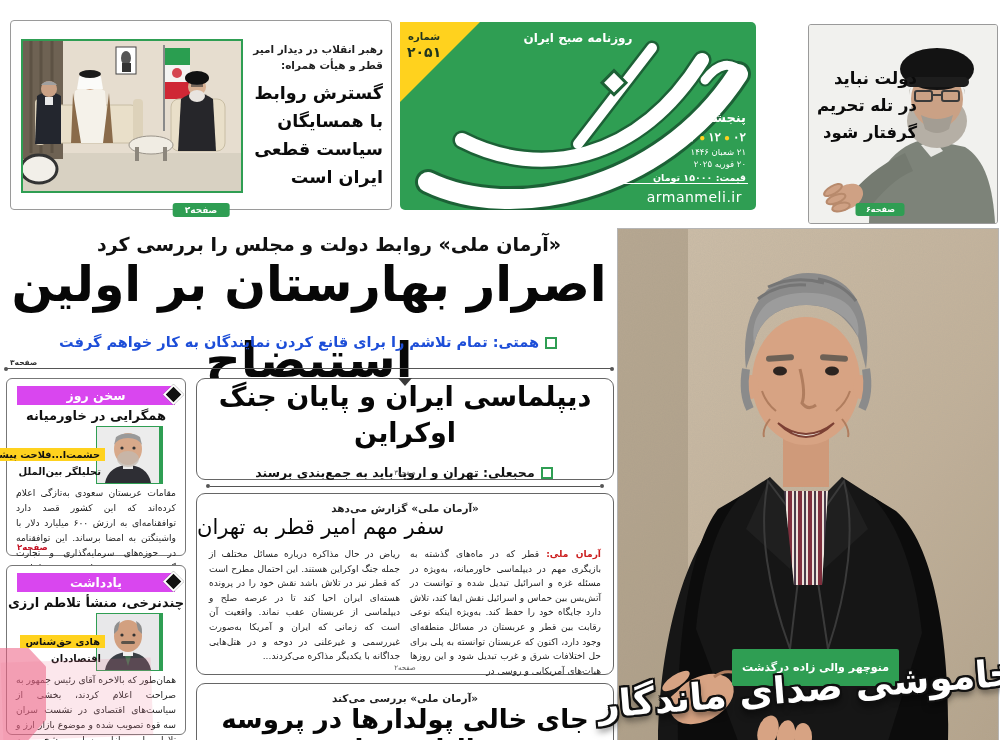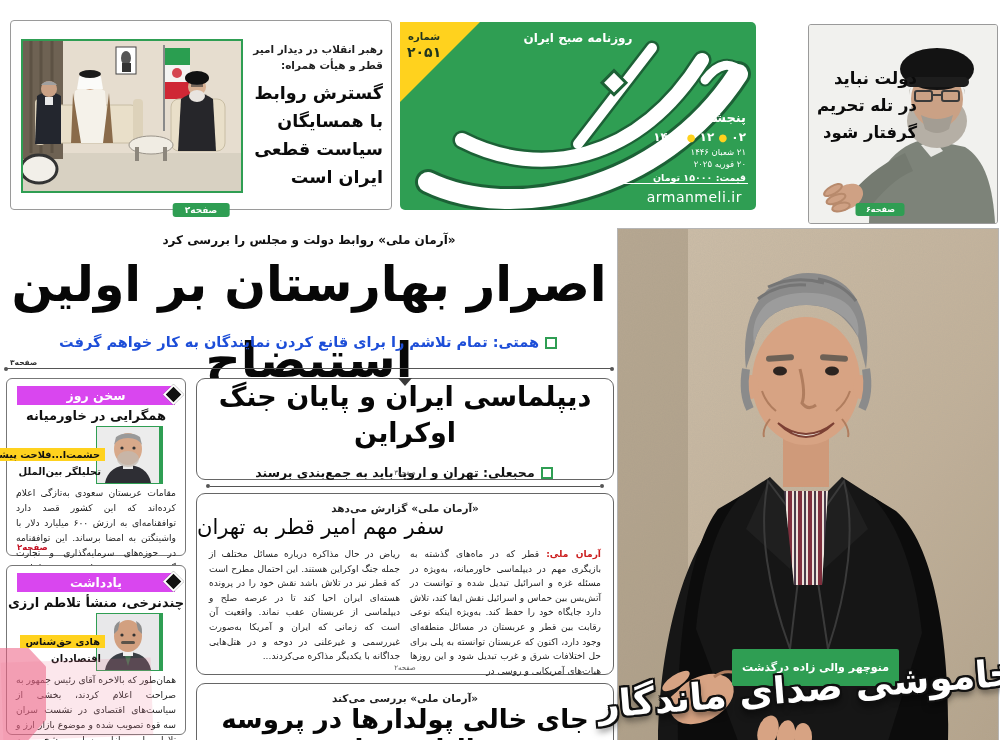--- a/index.html
+++ b/index.html
@@ -21,39 +21,39 @@
   .masthead{left:400px;top:22px;width:356px;height:188px;background:#2f9e53;border-radius:5px;}
   .issue-tri{position:absolute;left:0;top:0;width:0;height:0;
       border-top:80px solid #ffd21e;border-right:80px solid transparent;}
   .issue-text{position:absolute;left:7px;top:9px;color:#21351f;text-align:center;line-height:1.25;}
   .issue-label{font-size:10px;font-weight:bold;}
   .issue-num{font-size:14px;font-weight:900;}
   .tagline{position:absolute;top:9px;left:50%;transform:translateX(-50%);color:#fff;
       font-size:12px;font-weight:bold;white-space:nowrap;}
   .dateblock{position:absolute;right:10px;top:86px;text-align:right;color:#fff;line-height:1.5;}
   .d-weekday{font-size:13px;font-weight:900;}
-  .d-shamsi{font-size:12px;font-weight:900;direction:ltr;}
+  .d-shamsi{font-size:12px;font-weight:900;direction:ltr;font-family:Liberation Serif, serif;}
   .d-shamsi .dot{color:#ffd21e;font-size:10px;}
   .d-small{font-size:8.5px;}
   .d-price{font-size:9.5px;font-weight:bold;}
   .site-rule{position:absolute;right:8px;bottom:26px;width:128px;border-top:1px solid #fff;}
   .site{position:absolute;right:14px;bottom:5px;color:#fff;font-size:14px;direction:ltr;letter-spacing:.5px;}
 
   
   .tr-box{left:808px;top:24px;width:188px;height:198px;border:1px solid #9a9a9a;border-radius:3px;background:#f3f3f0;overflow:hidden;}
   .tr-photo{position:absolute;inset:0;}
   .tr-kicker{position:absolute;top:13px;left:4px;right:4px;background:#d0202c;color:#fff;
       font-size:8.3px;font-weight:bold;text-align:center;padding:3px 1px;border-radius:2px;}
   .tr-headline{position:absolute;left:4px;top:40px;width:104px;text-align:right;
       font-size:16.5px;font-weight:900;line-height:1.65;white-space:pre-line;color:#0b0b0b;}
   .tr-badge{position:absolute;bottom:7px;left:38%;transform:translateX(-50%);
       background:#2f9e53;color:#fff;font-size:8px;font-weight:bold;padding:2px 10px;border-radius:3px;}
 
   
-  .lead-kicker{top:233px;left:0;width:618px;text-align:center;font-size:12px;font-weight:900;color:#111;}
+  .lead-kicker{top:233px;left:0;width:618px;text-align:center;font-size:19px;font-weight:900;color:#111;padding-left:20px;}
   .lead-headline{top:247px;left:0;width:618px;text-align:center;font-size:49px;font-weight:900;
       letter-spacing:-1px;line-height:1.55;color:#070707;}
   .lead-subhead{top:334px;left:0;width:618px;text-align:center;font-size:14.5px;font-weight:900;color:#1d4ed8;}
   .gbullet{display:inline-block;width:8px;height:8px;border:2px solid #2f9e53;background:#fff;
       vertical-align:middle;margin-left:6px;margin-right:2px;}
   .lead-rule{top:368px;left:6px;width:606px;border-top:1px solid #555;}
   .lead-rule::before,.lead-rule::after{content:"";position:absolute;top:-2px;width:4px;height:4px;border-radius:50%;background:#555;}
   .lead-rule::before{right:-2px;} .lead-rule::after{left:-2px;}
   .rule-page{position:absolute;left:4px;top:-11px;font-size:7.5px;font-weight:bold;color:#333;}
 

